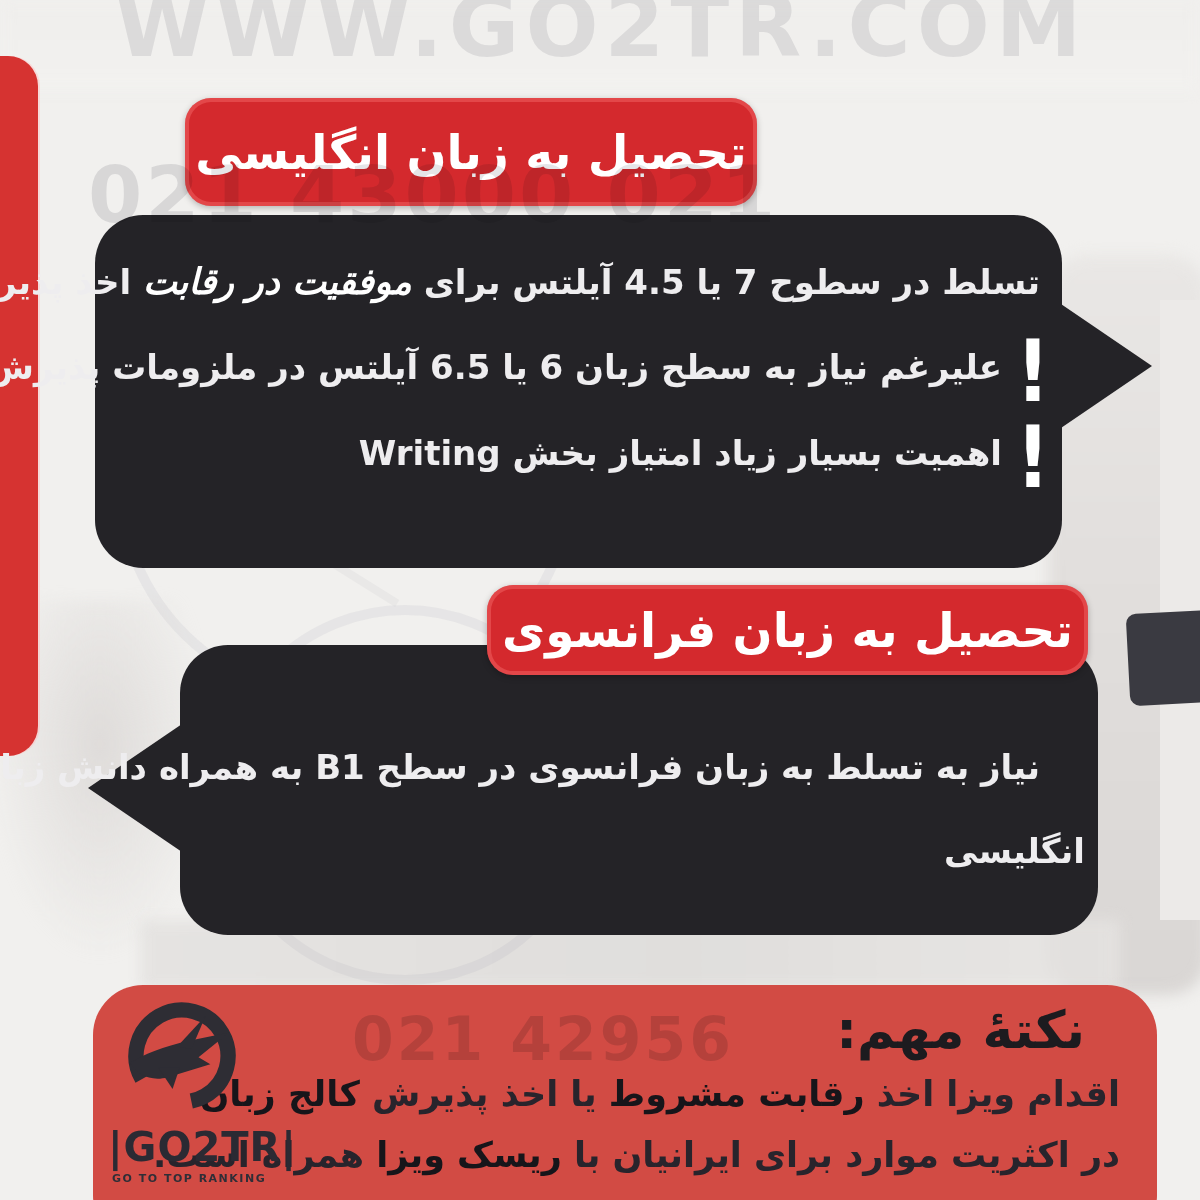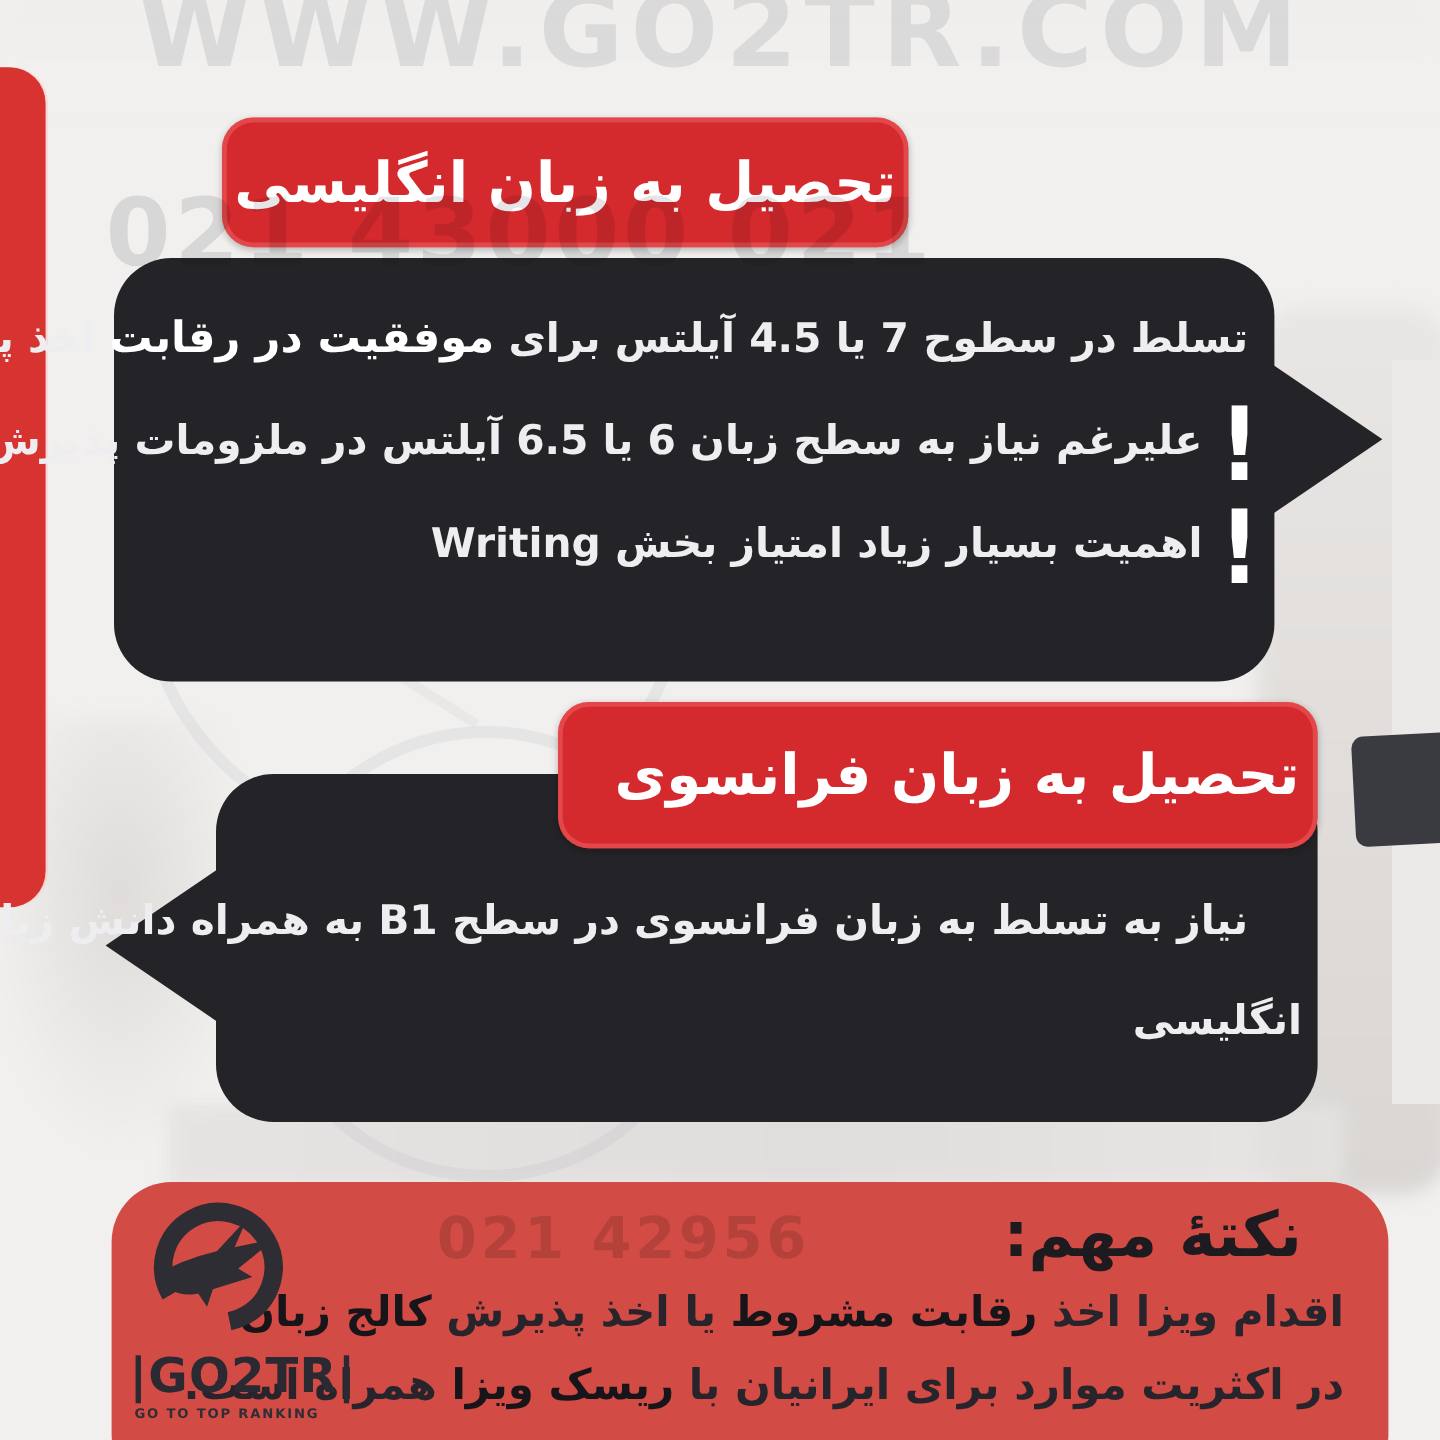--- a/index.html
+++ b/index.html
@@ -20,45 +20,45 @@
   
   .wm-circle{position:absolute;border:10px solid rgba(160,160,170,0.12);border-radius:50%;}
   .wm-line{position:absolute;background:rgba(170,170,180,0.10);}
   
   .wm-text{
     position:absolute;color:rgba(40,40,55,0.10);mix-blend-mode:multiply;
     font-weight:700;white-space:nowrap;z-index:40;pointer-events:none;
   }
   .wm-site{left:-14px;top:-24px;width:1230px;text-align:center;font-size:86px;letter-spacing:6px;}
   .wm-phone-top{left:88px;top:150px;font-size:78px;letter-spacing:3px;color:rgba(40,40,55,0.12);}
-  .wm-phone-bottom{left:364px;top:1004px;font-size:48px;letter-spacing:3px;color:rgba(40,30,35,0.16);}
+  .wm-phone-bottom{left:352px;top:1004px;font-size:60px;letter-spacing:3px;color:rgba(40,30,35,0.16);}
   
   .left-bar{left:-32px;top:56px;width:70px;height:700px;background:var(--bar_red);border-radius:30px;box-shadow:2px 0 0 rgba(255,190,190,.45);z-index:5;}
   
   .panel{background:var(--panel_dark);border-radius:48px;z-index:10;}
   .panel-en{left:95px;top:215px;width:967px;height:353px;}
   .panel-en-arrow{left:1058px;top:302px;width:0;height:0;border-left:94px solid var(--panel_dark);border-top:64px solid transparent;border-bottom:64px solid transparent;z-index:10;}
   .panel-fr{left:180px;top:645px;width:918px;height:290px;}
   .panel-fr-arrow{left:88px;top:724px;width:0;height:0;border-right:94px solid var(--panel_dark);border-top:64px solid transparent;border-bottom:64px solid transparent;z-index:10;}
   
   .badge{
     position:absolute;background:var(--badge_red);border-radius:26px;z-index:20;
     display:flex;align-items:center;justify-content:center;
     color:#fff;font-weight:800;font-size:47px;
     box-shadow:inset 0 0 0 4px rgba(255,130,125,0.35), 0 2px 6px rgba(0,0,0,0.25);
     direction:rtl;white-space:nowrap;
   }
   .badge-en{left:185px;top:98px;width:572px;height:108px;}
-  .badge-fr{left:465px;top:585px;width:601px;height:122px;padding-left:32px;}
+  .badge-fr{left:487px;top:585px;width:601px;height:90px;}
   
   .ptext{
     position:absolute;direction:rtl;text-align:right;color:#eeedef;
     font-size:34px;font-weight:700;white-space:nowrap;z-index:15;line-height:1.5;
   }
-  .ptext b{font-weight:900;font-size:36px;color:#ffffff;}
+  .ptext b{font-weight:900;font-size:36px;color:#ffffff;font-style:italic;}
   .bang{
     position:absolute;color:#fff;font-weight:900;font-size:74px;line-height:1;
     z-index:15;transform:scaleY(1.15);
   }
   
   .note-card{left:93px;top:985px;width:1064px;height:260px;background:var(--note_red);border-radius:50px;z-index:10;}
   .note-title{
     position:absolute;right:115px;top:1000px;direction:rtl;z-index:15;
     color:#1d1b1f;font-size:52px;font-weight:900;white-space:nowrap;
   }

